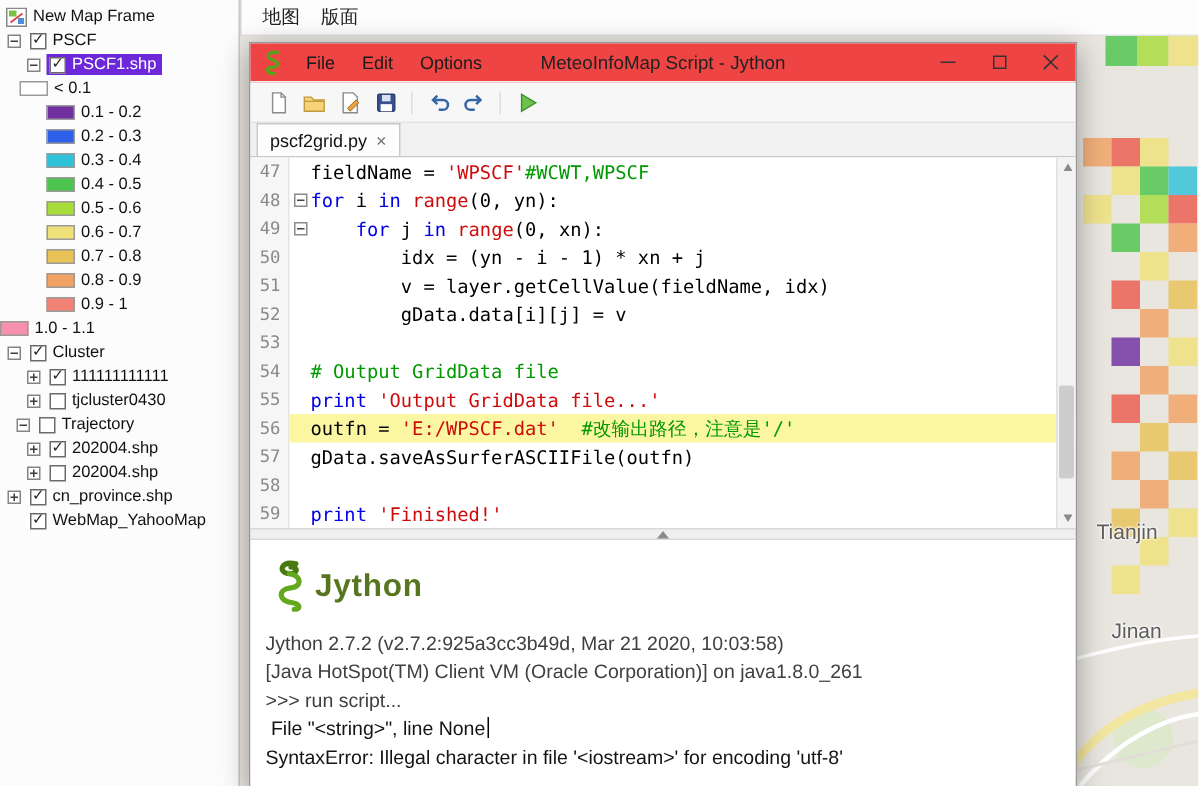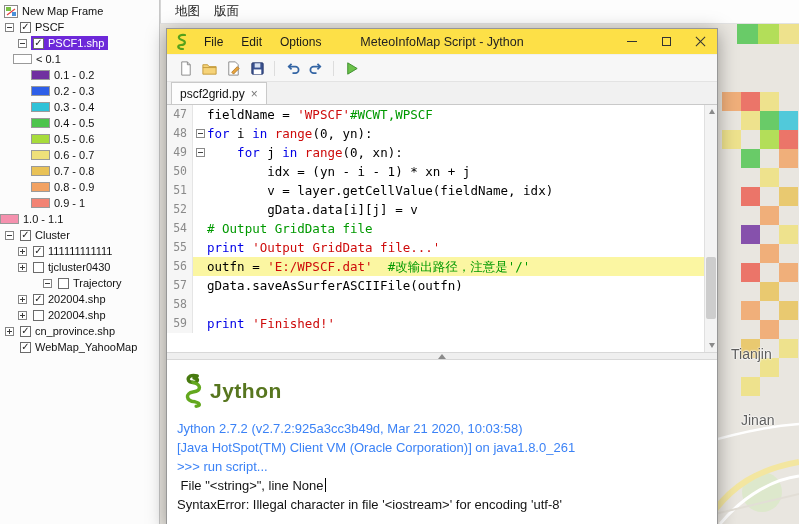--- a/index.html
+++ b/index.html
@@ -38,21 +38,21 @@
     display:inline-flex; align-items:center; justify-content:center; flex:none; }
   .cb.on::after { content:"✓"; font-size:10px; line-height:1; color:#1c1c1c; }
   .lwrap { display:inline-flex; align-items:center; gap:4px; padding:1px 4px 1px 2px; }
   .lwrap.sel { background:#6d28d9; color:#fff; }
   .swatch { width:19px; height:10px; border:1px solid #9A9A9A; flex:none; }
 
   
   #win { position:absolute; left:166px; top:28px; width:552px; height:498px;
     background:#fff; border:1px solid #979797; z-index:10;
     box-shadow:0 4px 18px rgba(0,0,0,.35); display:flex; flex-direction:column; }
-  .titlebar { height:26px; background:#fde047; display:flex; align-items:center;
+  .titlebar { height:26px; background:#ef4444; display:flex; align-items:center;
     position:relative; border-bottom:1px solid #F0F0F0; flex:none; }
   .appicon { width:18px; height:18px; margin:0 4px 0 6px; flex:none; }
   .menu { font-size:12px; color:#1a1a1a; padding:0 9px; }
   .wtitle { position:absolute; left:120px; right:120px; text-align:center;
     font-size:12.5px; color:#222; pointer-events:none; }
   .wbtns { margin-left:auto; display:flex; height:26px; }
   .wbtn { width:34px; height:26px; display:flex; align-items:center; justify-content:center; }
   .glyph-min { width:10px; height:1px; background:#333; }
   .glyph-max { width:9px; height:9px; border:1px solid #333; }
   .glyph-close { position:relative; width:11px; height:11px; }
@@ -107,21 +107,21 @@
   .splitter { height:8px; background:#EFEFEF; border-top:1px solid #D8D8D8;
     border-bottom:1px solid #D8D8D8; display:flex; align-items:center;
     justify-content:center; flex:none; }
   .collapse-arrow { width:0; height:0; border-left:4px solid transparent;
     border-right:4px solid transparent; border-bottom:5px solid #8A8A8A; }
 
   .console { flex:1; background:#fff; padding:3px 0 0 10px; overflow:hidden; }
   .jlogo { height:52px; display:flex; align-items:center; gap:3px; margin:2px 0 2px 4px; }
   .jword { font-size:21px; font-weight:bold; color:#57761F; letter-spacing:.5px; }
   .conline { line-height:19px; font-size:13px; white-space:pre; }
-  .conline.red { color:#3b82f6; }
+  .conline.red { color:#404040; }
   .conline.black { color:#141414; }
   .caret { display:inline-block; width:1.5px; height:14px; background:#000;
     margin-left:1px; vertical-align:-2px; }
 </style>
 </head>
 <body>
 
 <div id="stage">
 
   <div id="topbar">
@@ -261,21 +261,21 @@
             <span class="tlabel">111111111111</span>
           </span>
         </div>
         <div class="trow" style="padding-left: 18px;">
           <span class="exp plus"></span>
           <span class="lwrap">
             <span class="cb"></span>
             <span class="tlabel">tjcluster0430</span>
           </span>
         </div>
-        <div class="trow" style="padding-left: 11px; margin-left: 32px;">
+        <div class="trow" style="padding-left: 11px;">
           <span class="exp"></span>
           <span class="lwrap">
             <span class="cb"></span>
             <span class="tlabel">Trajectory</span>
           </span>
         </div>
         <div class="trow" style="padding-left: 18px;">
           <span class="exp plus"></span>
           <span class="lwrap">
             <span class="cb on"></span>
@@ -424,20 +424,27 @@
             <span class="cbody">
               <span class="foldcol"></span>
               <span class="codetext"><span class="tk-plain">        v = layer.getCellValue(fieldName, idx)</span></span>
             </span>
           </div>
           <div class="crow">
             <span class="ln">52</span>
             <span class="cbody">
               <span class="foldcol"></span>
               <span class="codetext"><span class="tk-plain">        gData.data[i][j] = v</span></span>
+            </span>
+          </div>
+          <div class="crow">
+            <span class="ln">53</span>
+            <span class="cbody">
+              <span class="foldcol"></span>
+              <span class="codetext"></span>
             </span>
           </div>
           <div class="crow">
             <span class="ln">54</span>
             <span class="cbody">
               <span class="foldcol"></span>
               <span class="codetext"><span class="tk-comment"># Output GridData file</span></span>
             </span>
           </div>
           <div class="crow">

